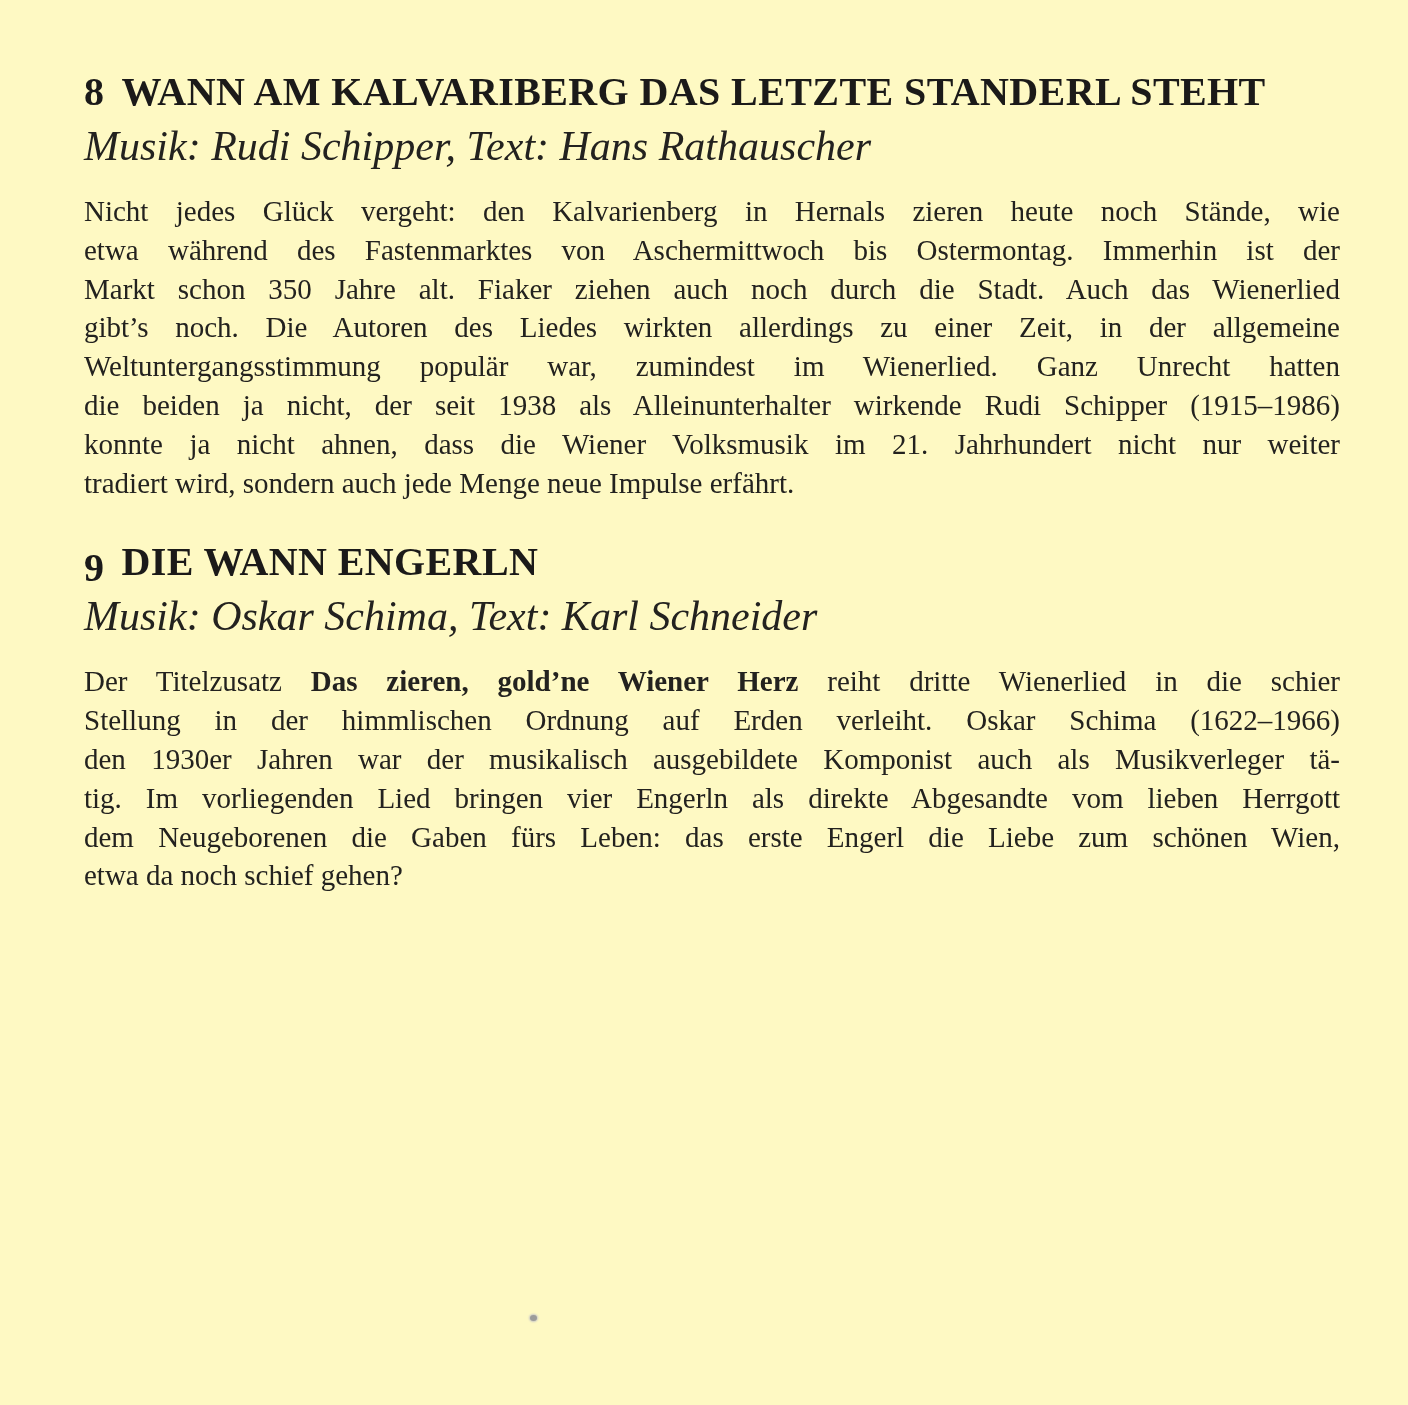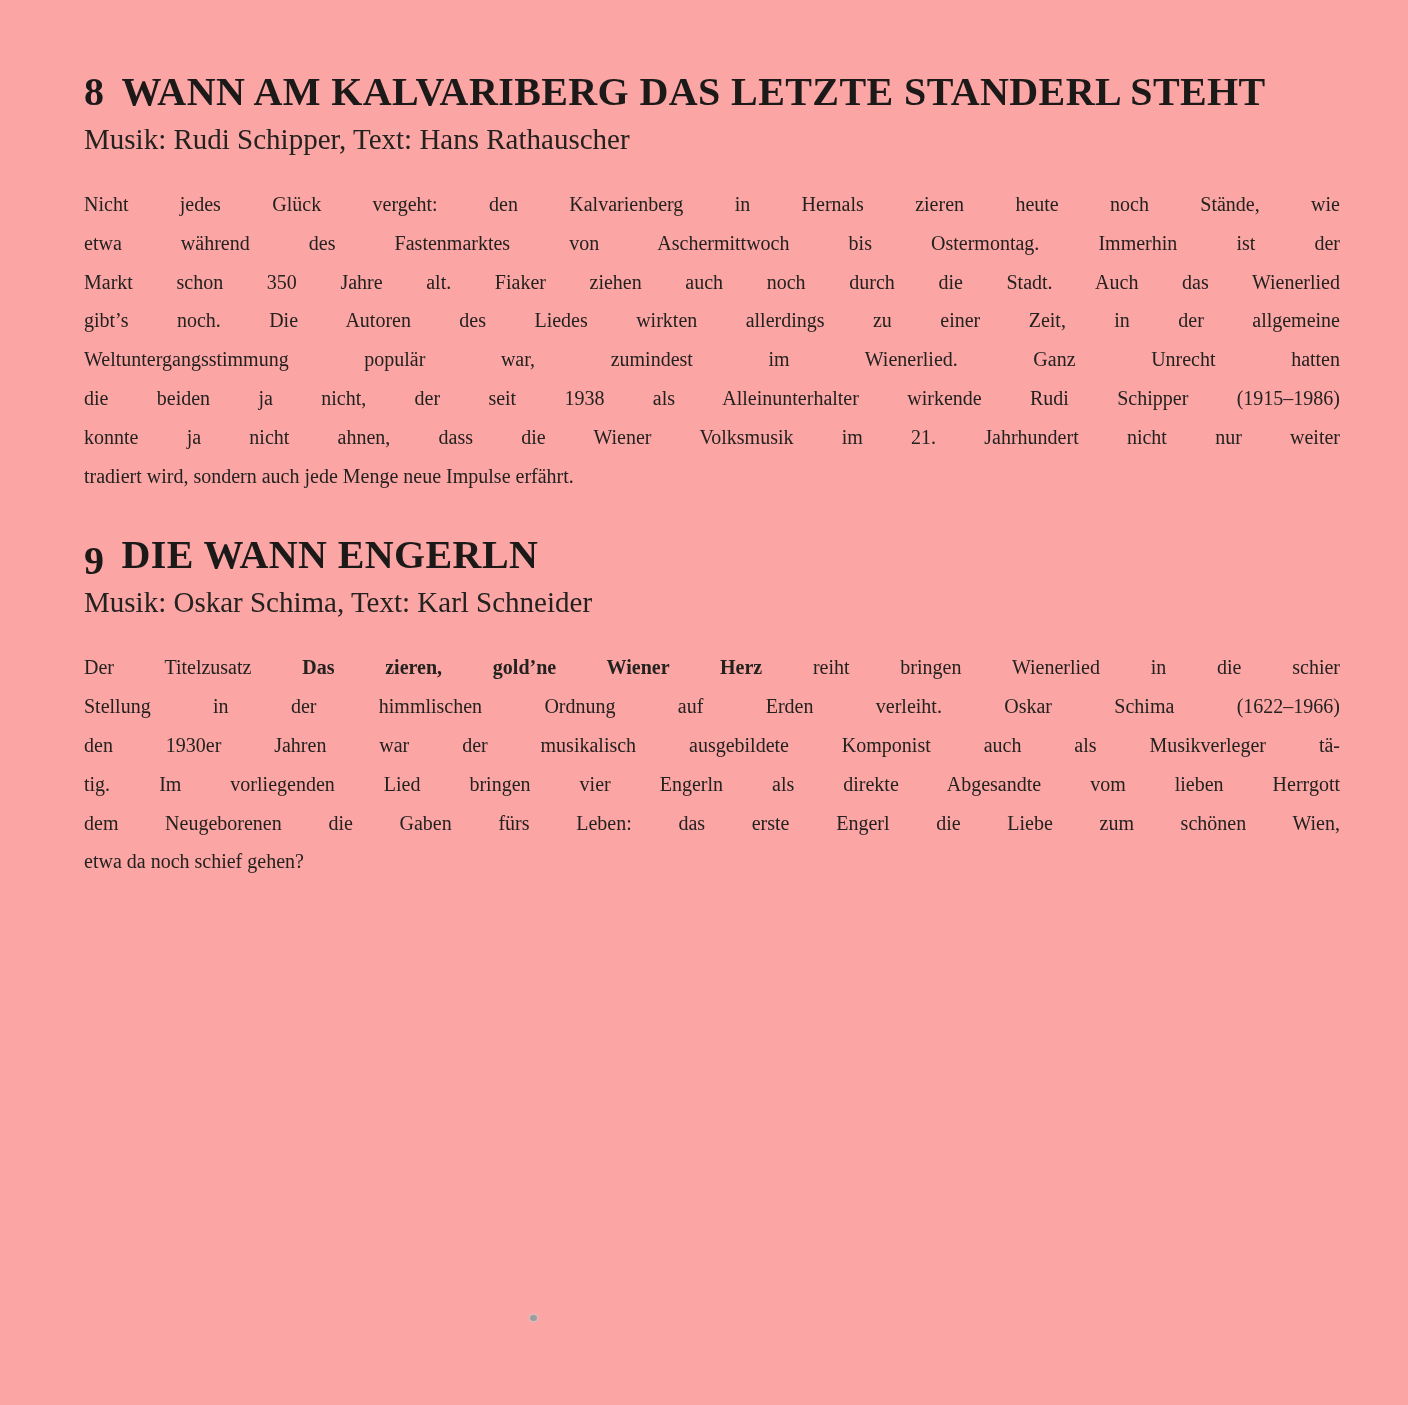--- a/index.html
+++ b/index.html
@@ -4,21 +4,21 @@
 <style>
   html, body {
     margin: 0;
     padding: 0;
     background: #fdfdfc;
   }
   .page {
     position: relative;
     width: 1408px;
     height: 1405px;
-    background: #fca5a5;
+    background: #fef9c3;
     overflow: hidden;
     font-family: "Liberation Serif", "DejaVu Serif", serif;
     color: #222120;
   }
   .content {
     padding: 70px 68px 0 84px;
   }
   .section {}
   .section + .section {
     margin-top: 38px;
@@ -35,28 +35,29 @@
   .track-number {
     display: inline-block;
     margin-right: 17px;
     position: relative;
   }
   
   .section-9 .track-number {
     top: 6px;
   }
   .track-credits {
-    margin-top: 5px;
-    font-size: 29px;
+    margin-top: 12px;
+    font-style: italic;
+    font-size: 42px;
     line-height: 40px;
     color: #23221f;
   }
   .notes {
     margin-top: 26px;
-    font-size: 20px;
+    font-size: 29px;
     color: #23221f;
     font-variant-numeric: oldstyle-nums;
   }
   .line {
     line-height: 38.8px;
     text-align: justify;
     text-align-last: justify;
     white-space: normal;
   }
   .line.last {
@@ -94,21 +95,21 @@
           <div class="line"><span>die beiden ja nicht, der seit 1938 als Alleinunterhalter wirkende Rudi Schipper (1915–1986)</span></div>
           <div class="line"><span>konnte ja nicht ahnen, dass die Wiener Volksmusik im 21. Jahrhundert nicht nur weiter</span></div>
           <div class="line last"><span>tradiert wird, sondern auch jede Menge neue Impulse erfährt.</span></div>
         </div>
     </div>
 
     <div class="section section-9">
       <h2 class="track-heading"><span class="track-number">9</span><span class="track-title">DIE WANN ENGERLN</span></h2>
       <div class="track-credits">Musik: Oskar Schima, Text: Karl Schneider</div>
       <div class="notes">
-          <div class="line"><span>Der Titelzusatz </span><span class="b">Das zieren, gold’ne Wiener Herz</span><span> reiht bringen Wienerlied in die schier</span></div>
+          <div class="line"><span>Der Titelzusatz </span><span class="b">Das zieren, gold’ne Wiener Herz</span><span> reiht dritte Wienerlied in die schier</span></div>
           <div class="line"><span>Stellung in der himmlischen Ordnung auf Erden verleiht. Oskar Schima (1622–1966)</span></div>
           <div class="line"><span>den 1930er Jahren war der musikalisch ausgebildete Komponist auch als Musikverleger tä-</span></div>
           <div class="line"><span>tig. Im vorliegenden Lied bringen vier Engerln als direkte Abgesandte vom lieben Herrgott</span></div>
           <div class="line"><span>dem Neugeborenen die Gaben fürs Leben: das erste Engerl die Liebe zum schönen Wien,</span></div>
           <div class="line last"><span>etwa da noch schief gehen?</span></div>
         </div>
     </div>
 
   </div>
 

